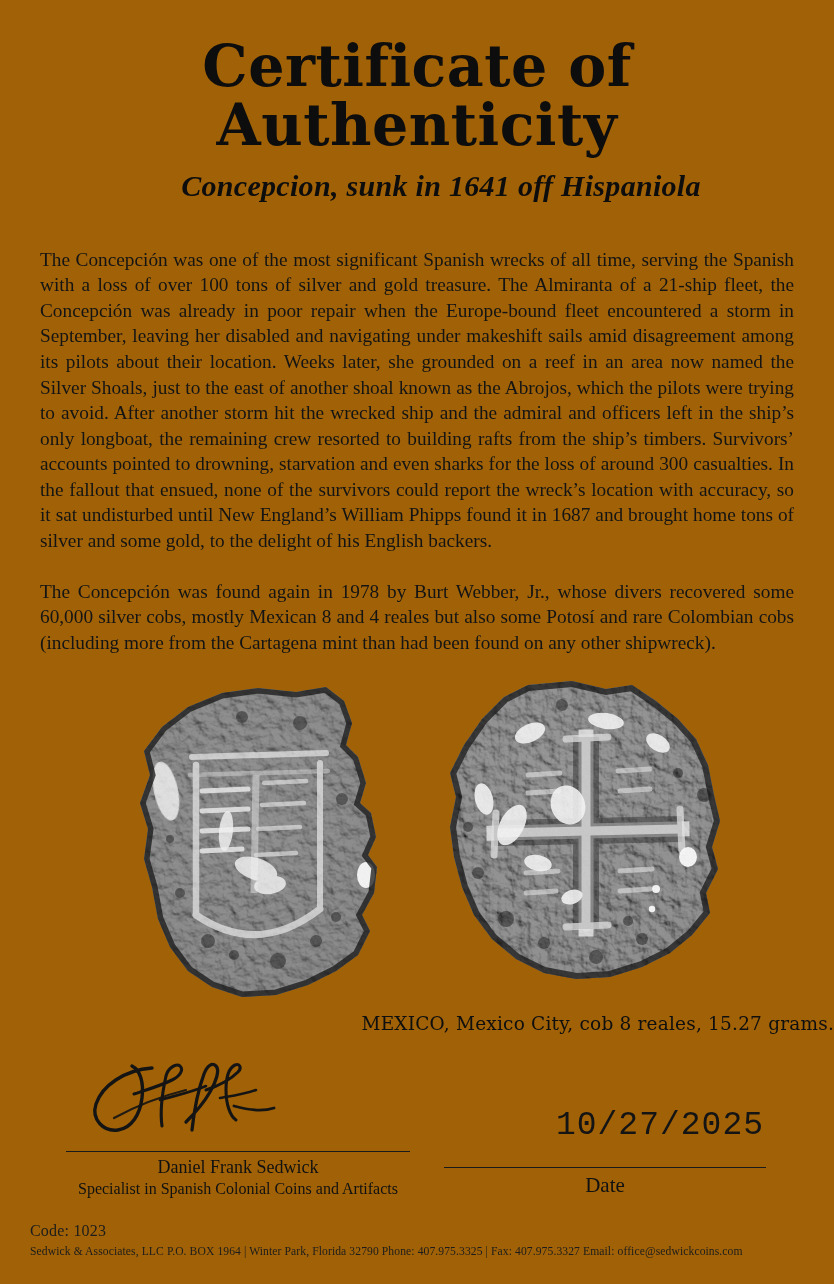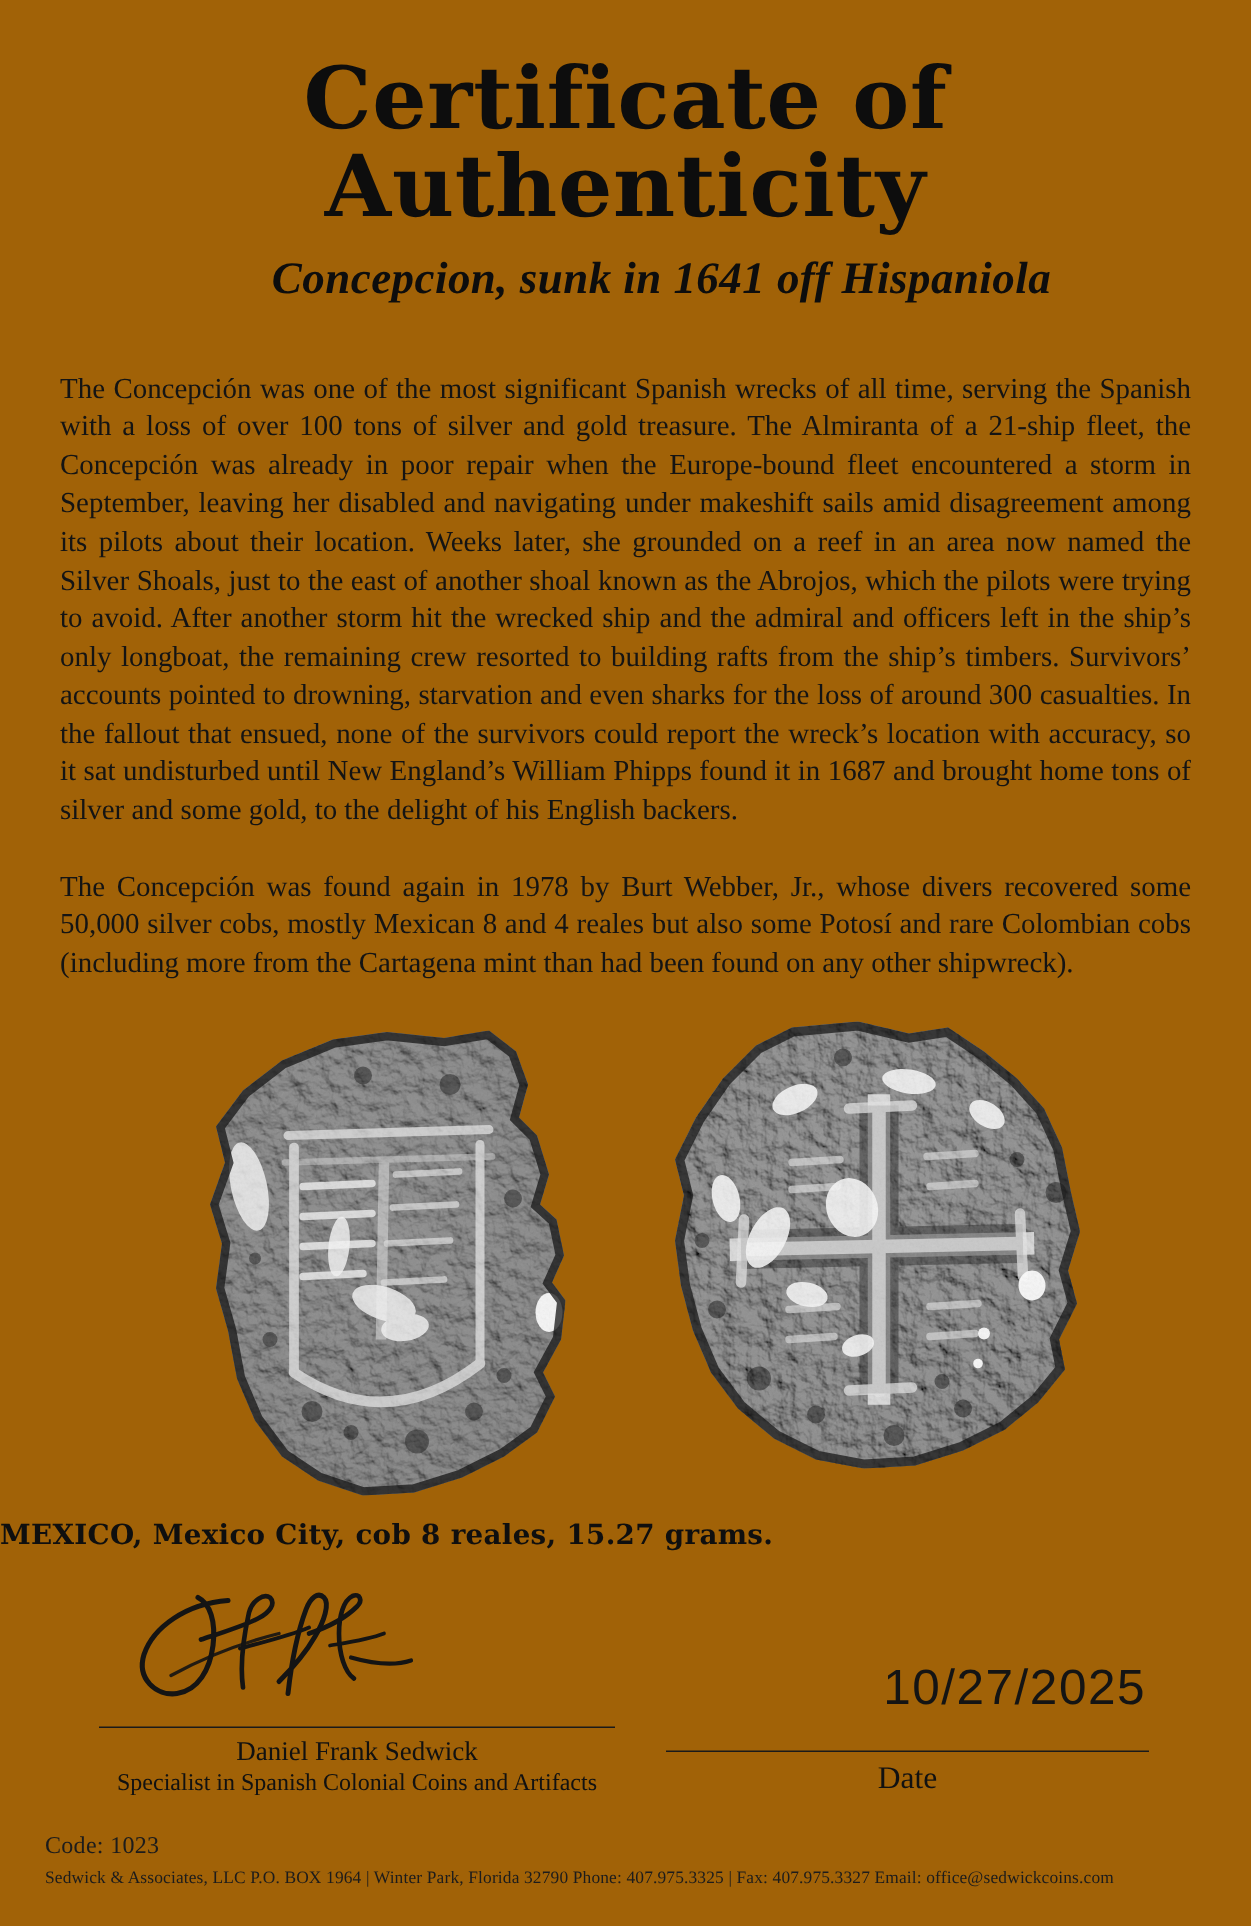--- a/index.html
+++ b/index.html
@@ -64,23 +64,23 @@
     height: 330px;
     margin: 22px 0 0 0;
   }
   .coin {
     position: absolute;
   }
   .coin-left  { left: 130px; top: 2px; }
   .coin-right { left: 420px; top: 0px; }
 
   .caption {
-    text-align: left;
+    text-align: right;
     font-family: "DejaVu Serif", serif;
-    font-weight: 700;
+    font-weight: 400;
     font-size: 18.5px;
     letter-spacing: 0.2px;
     color: #0f0f0f;
     margin-top: 6px;
   }
 
   
   .sig-block {
     position: relative;
     margin: 34px 40px 0 40px;
@@ -95,21 +95,21 @@
 
   .sig-art {
     position: absolute;
     left: 34px;
     bottom: 56px;
   }
   .date-text {
     position: absolute;
     right: 30px;
     bottom: 54px;
-    font-family: Liberation Sans, sans-serif;
+    font-family: Liberation Mono, monospace;
     font-size: 33px;
     letter-spacing: 1px;
     color: #141414;
     white-space: nowrap;
   }
   .rule {
     border-bottom: 1.3px solid #1a1a1a;
     width: 100%;
   }
   .sig-name {
@@ -154,21 +154,21 @@
 
 <div class="page">
 
   <div class="header">
     <h1 class="cert-title">Certificate of Authenticity</h1>
     <div class="cert-subtitle">Concepcion, sunk in 1641 off Hispaniola</div>
   </div>
 
   <div class="body-wrap">
     <p class="para">The Concepción was one of the most significant Spanish wrecks of all time, serving the Spanish with a loss of over 100 tons of silver and gold treasure. The Almiranta of a 21-ship fleet, the Concepción was already in poor repair when the Europe-bound fleet encountered a storm in September, leaving her disabled and navigating under makeshift sails amid disagreement among its pilots about their location. Weeks later, she grounded on a reef in an area now named the Silver Shoals, just to the east of another shoal known as the Abrojos, which the pilots were trying to avoid. After another storm hit the wrecked ship and the admiral and officers left in the ship’s only longboat, the remaining crew resorted to building rafts from the ship’s timbers. Survivors’ accounts pointed to drowning, starvation and even sharks for the loss of around 300 casualties. In the fallout that ensued, none of the survivors could report the wreck’s location with accuracy, so it sat undisturbed until New England’s William Phipps found it in 1687 and brought home tons of silver and some gold, to the delight of his English backers.</p>
-    <p class="para">The Concepción was found again in 1978 by Burt Webber, Jr., whose divers recovered some 50,000 silver cobs, mostly Mexican 8 and 4 reales but also some Potosí and rare Colombian cobs (including more from the Cartagena mint than had been found on any other shipwreck).</p>
+    <p class="para">The Concepción was found again in 1978 by Burt Webber, Jr., whose divers recovered some 60,000 silver cobs, mostly Mexican 8 and 4 reales but also some Potosí and rare Colombian cobs (including more from the Cartagena mint than had been found on any other shipwreck).</p>
   </div>
 
   <div class="coins">
 
     <div class="coin coin-left">
       <svg width="290" height="330" viewBox="0 0 290 330">
         <defs>
           <clipPath id="cobShapeL">
             <path d="M58,28 L92,14 L128,9 L166,13 L196,8 L214,22 L222,44 L216,66
                      L228,78 L236,104 L230,124 L241,134 L246,158 L238,176 L247,188

